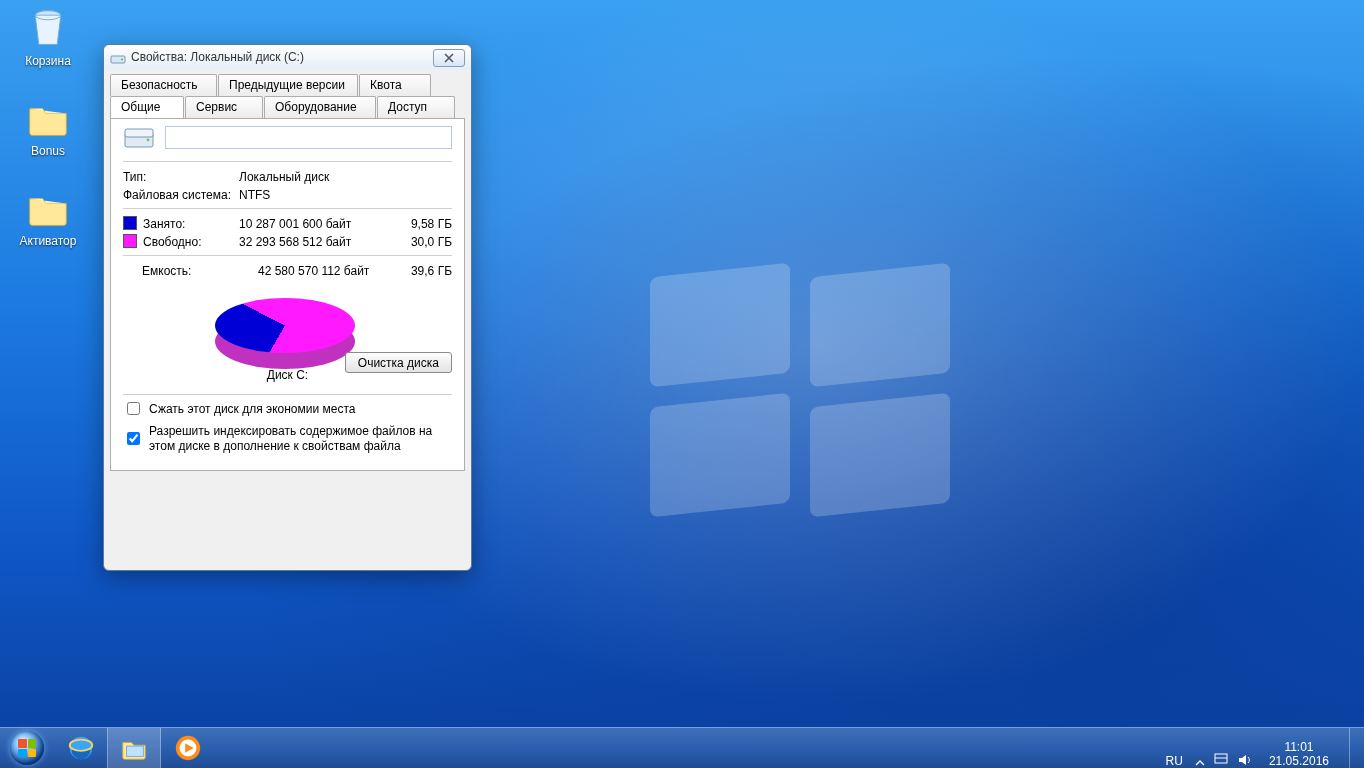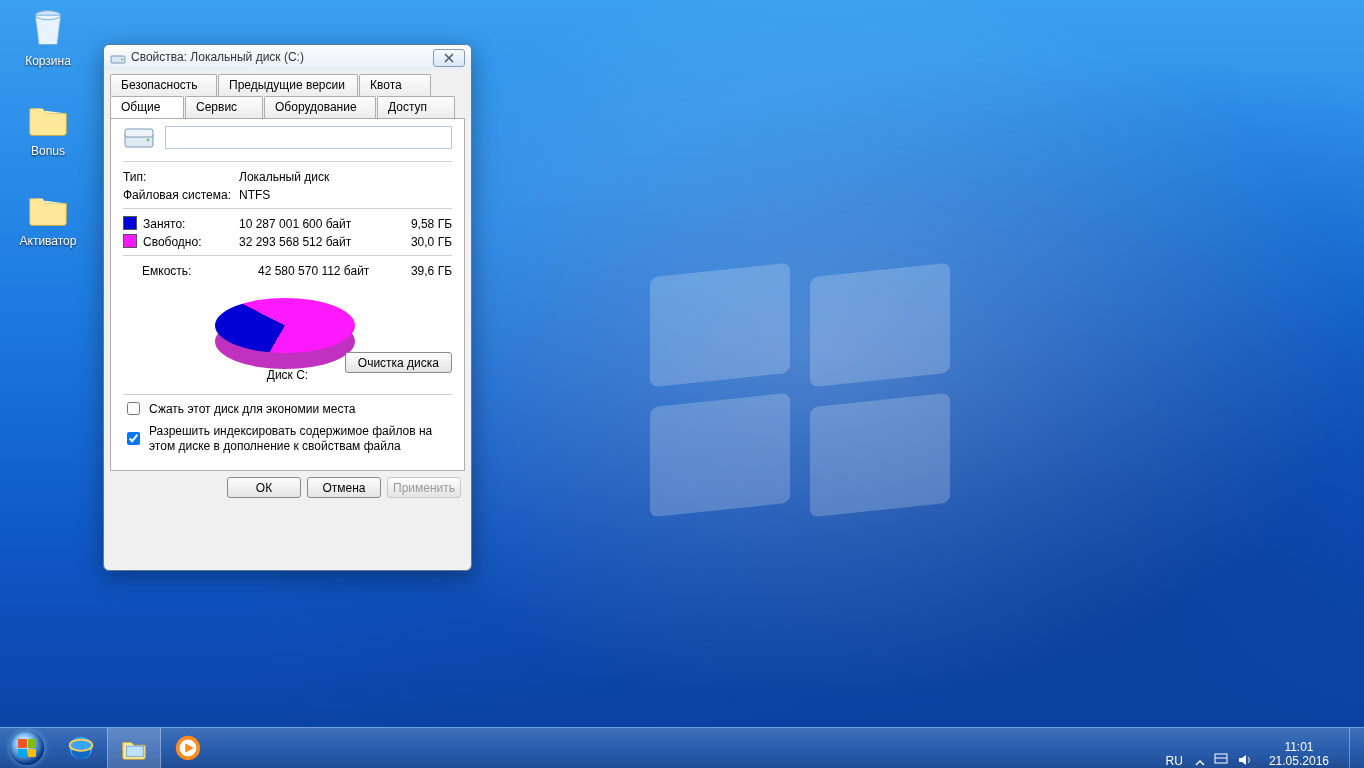--- a/index.html
+++ b/index.html
@@ -188,31 +188,20 @@
       <div class="chk">
         <input type="checkbox" id="cbCompress" style="">
         <label for="cbCompress">Сжать этот диск для экономии места</label>
       </div>
       <div class="chk">
         <input type="checkbox" id="cbIndex" checked="" style="">
         <label for="cbIndex">Разрешить индексировать содержимое файлов на этом диске в дополнение к свойствам файла</label>
       </div>
     </div>
 
-    <div class="dlg-btns">
-      <button class="btn" style="width:74px">
-          <span>ОК</span>
-        </button>
-      <button class="btn" style="width:74px">
-          <span>Отмена</span>
-        </button>
-      <button class="btn disabled" style="width:74px">
-          <span>Применить</span>
-        </button>
-    </div>
   </div>
 
   <div class="taskbar">
     <div class="start">
       <div class="orb">
         <div class="flag">
           <span style="background:#f35325"></span>
             <span style="background:#81bc06"></span>
           <span style="background:#05a6f0"></span>
             <span style="background:#ffba08"></span>

